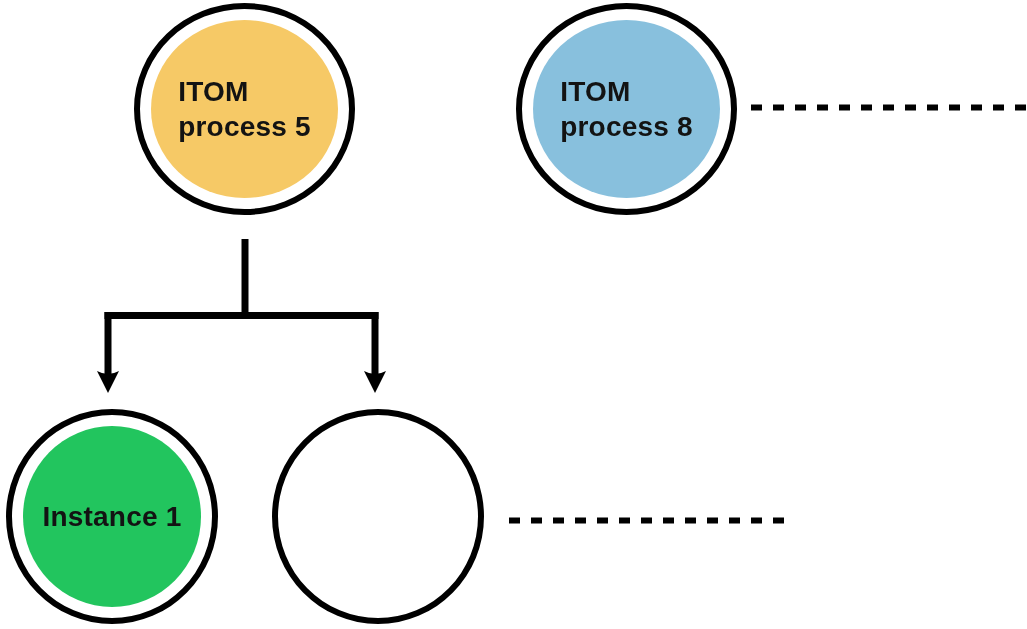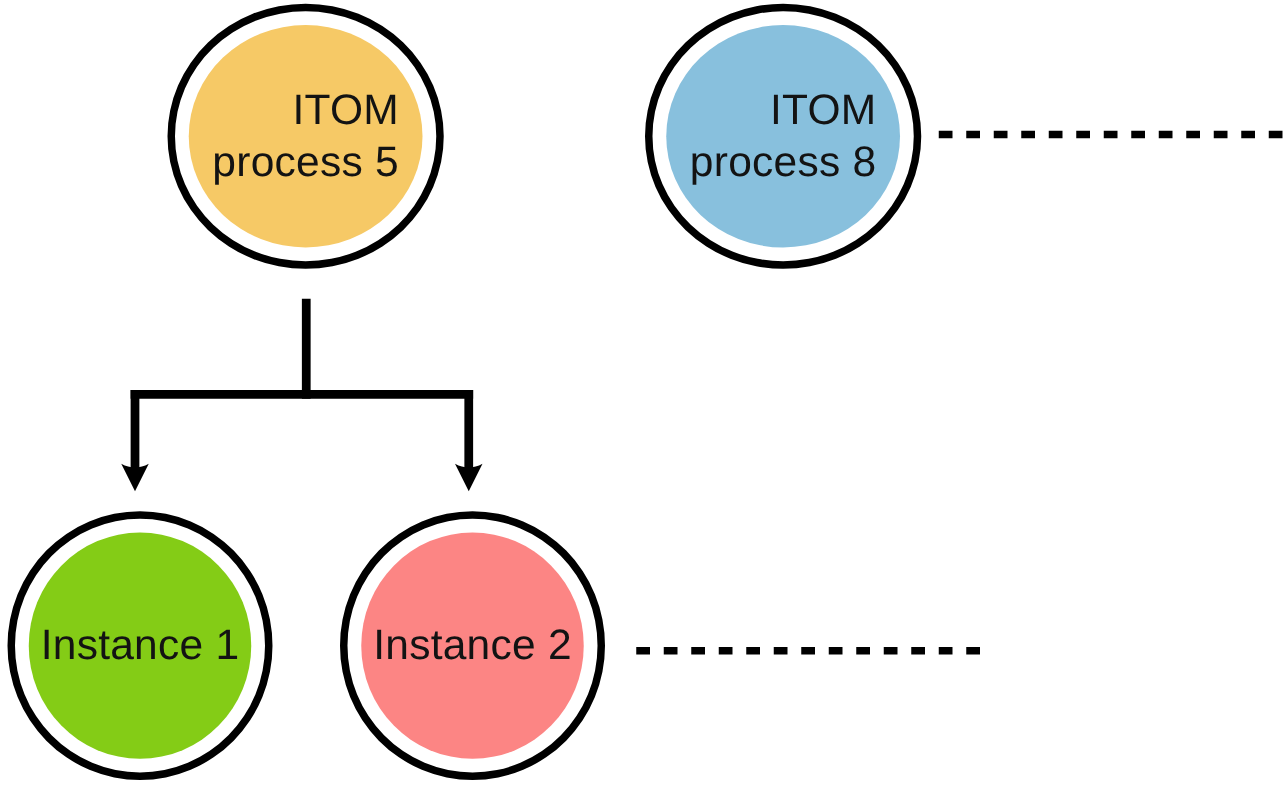--- a/index.html
+++ b/index.html
@@ -37,23 +37,23 @@
   }
   .fill {
     position: absolute;
     inset: 17px;
     border-radius: 50%;
     display: flex;
     align-items: center;
     justify-content: center;
   }
   .label {
-    text-align: right;
-    font-size: 34px;
-    font-weight: 400;
+    text-align: left;
+    font-size: 28px;
+    font-weight: 700;
     color: #131313;
     line-height: 1.25;
     letter-spacing: 0.2px;
   }
   .label-line:empty { display: none; }
 </style>
 </head>
 <body>
 
 <div class="canvas">
@@ -86,31 +86,25 @@
     <div class="fill" style="background: rgb(136, 192, 221);">
       <div class="label">
         <div class="label-line">ITOM</div>
         <div class="label-line">process 8</div>
       </div>
     </div>
   </div>
 
   <div class="node" style="left:6px; top:409px; width:212px; height:215px;">
     <div class="ring"></div>
-    <div class="fill" style="background: #84cc16;">
+    <div class="fill" style="background: #22c55e;">
       <div class="label">
         <div class="label-line">Instance 1</div>
 
       </div>
     </div>
   </div>
 
   <div class="node" style="left:272px; top:409px; width:212px; height:215px;">
     <div class="ring"></div>
-    <div class="fill" style="background: rgb(252, 133, 132);">
-      <div class="label">
-        <div class="label-line">Instance 2</div>
-
-      </div>
-    </div>
   </div>
 
 </div>
 
 </body></html>

